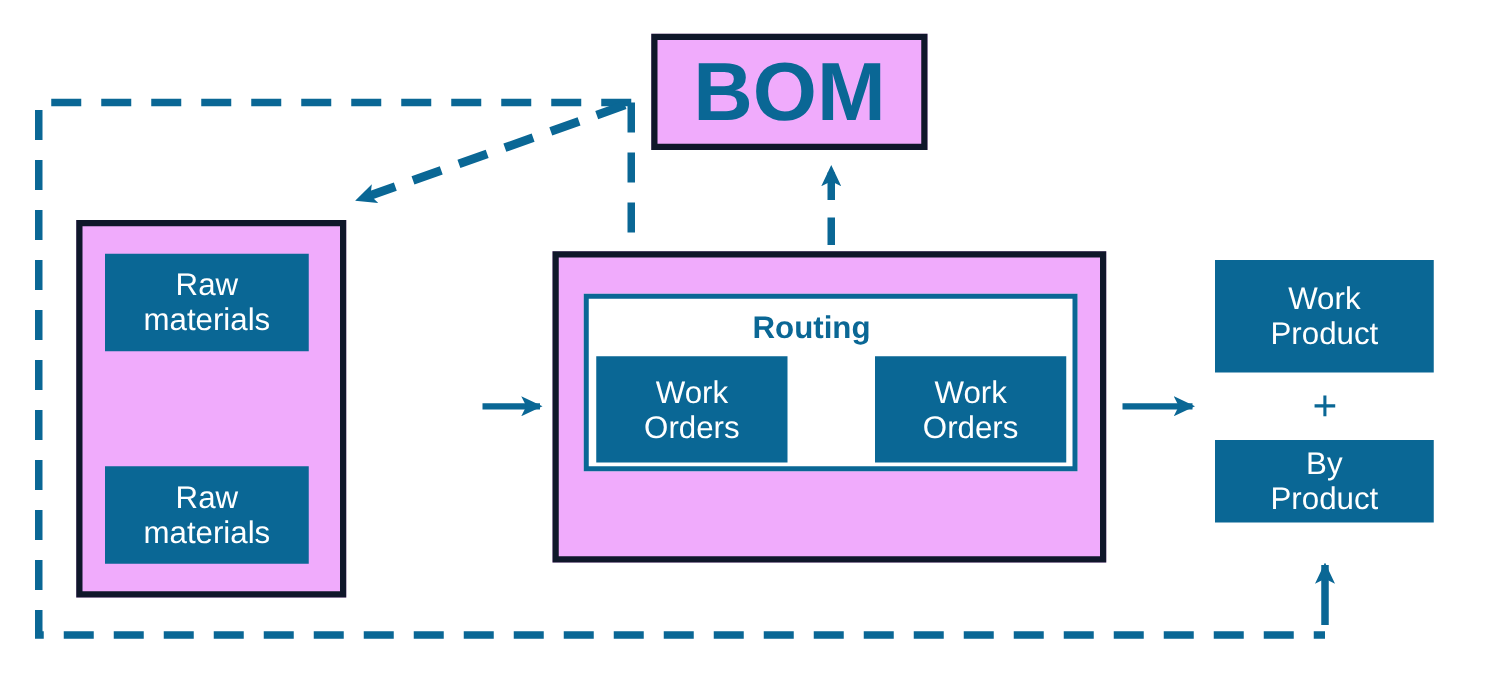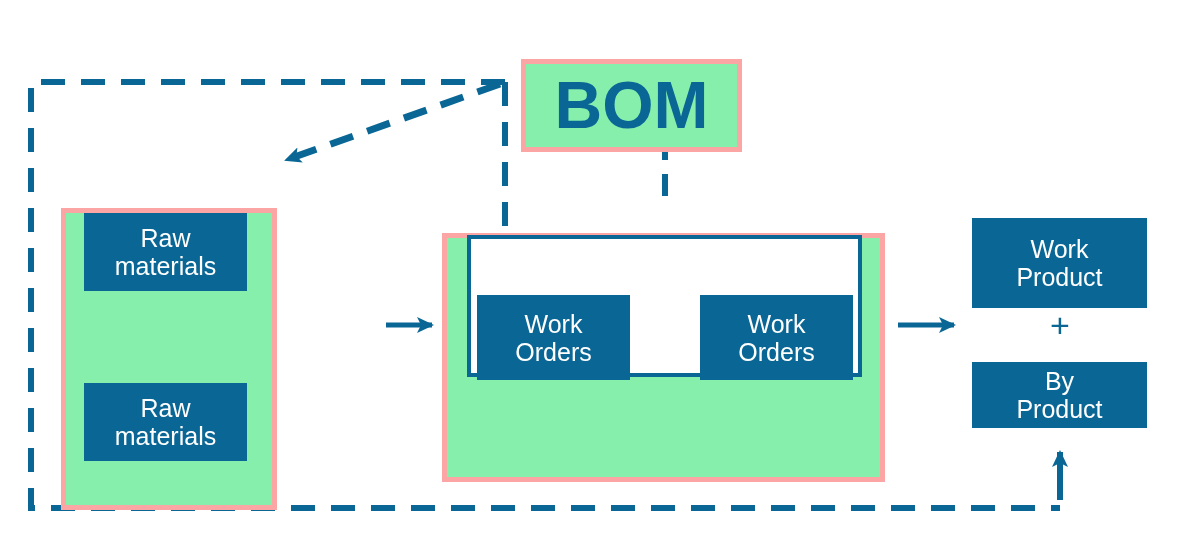--- a/index.html
+++ b/index.html
@@ -30,27 +30,25 @@
     display: flex;
     align-items: center;
     justify-content: center;
     text-align: center;
     line-height: 1.12;
   }
   .filled {
     background: #0a6795;
     color: #ffffff;
     font-size: 25px;
-    margin-top: 10px;
   }
   .outline {
-    background: #86efac;
-    border: 5px solid #fca5a5;
+    background: #f0abfc;
+    border: 5px solid #0f172a;
     color: #0a6795;
-    margin-top: 32px;
   }
   .outline-thin {
     background: #ffffff;
     border: 4px solid #0a6795;
     color: #0a6795;
   }
   .label-text {
     position: absolute;
     color: #0a6795;
     font-weight: bold;
@@ -206,20 +204,21 @@
   <div class="node filled" id="raw-2">
     <span>
       <span>Raw</span><br>
       <span>materials</span>
     </span>
   </div>
 
   <div class="node outline" id="mrp-box"></div>
   <div class="node outline-thin" id="routing-box"></div>
 
+  <span class="label-text" id="routing-label">Routing</span>
 
   <div class="node filled" id="wo-1">
     <span>
       <span>Work</span><br>
       <span>Orders</span>
     </span>
   </div>
 
   <div class="node filled" id="wo-2">
     <span>

